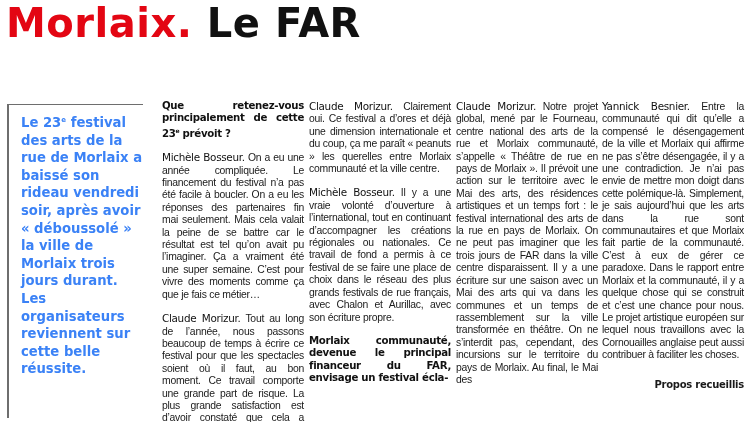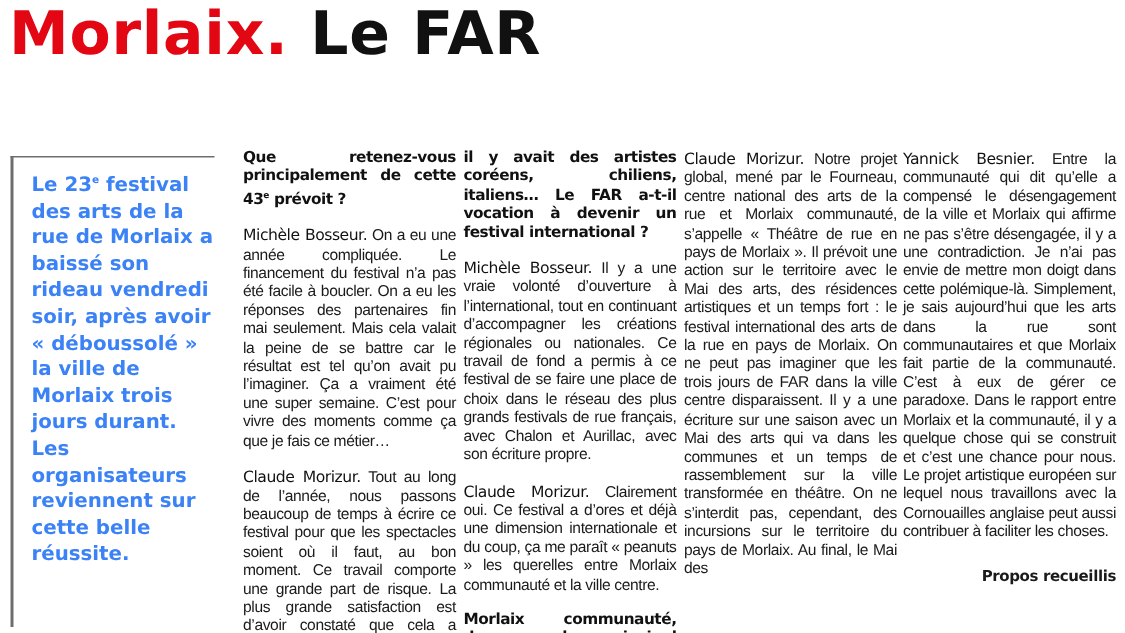--- a/index.html
+++ b/index.html
@@ -35,30 +35,29 @@
 
 <div class="headline">
   <span class="kicker">Morlaix.</span><span> Le FAR</span><br>
 </div>
 
 <div class="chapo">
   <span>Le 23</span><sup>e</sup><span> festival des arts de la rue de Morlaix a baissé son rideau vendredi soir, après avoir « déboussolé » la ville de Morlaix trois jours durant. Les organisateurs reviennent sur cette belle réussite.</span>
 </div>
 
 <div class="col c1">
-  <p class="q"><span>Que retenez-vous principalement de cette 43</span><sup>e</sup><span> prévoit ?</span></p>
+  <p class="q"><span>Que retenez-vous principalement de cette 23</span><sup>e</sup><span> prévoit ?</span></p>
   <p><span class="sp">Michèle Bosseur.</span><span> On a eu une année compliquée. Le financement du festival n’a pas été facile à boucler. On a eu les réponses des partenaires fin mai seulement. Mais cela valait la peine de se battre car le résultat est tel qu’on avait pu l’imaginer. Ça a vraiment été une super semaine. C’est pour vivre des moments comme ça que je fais ce métier…</span></p>
   <p><span class="sp">Claude Morizur.</span><span> Tout au long de l’année, nous passons beaucoup de temps à écrire ce festival pour que les spectacles soient où il faut, au bon moment. Ce travail comporte une grande part de risque. La plus grande satisfaction est d’avoir constaté que cela a fonctionné comme on l’avait rêvé.</span></p>
 
 </div>
 
 <div class="col c2">
-  <p class="q">il y avait des artistes coréens, chiliens, italiens… Le FAR a-t-il vocation à devenir un festival international ?</p>
+  <p><span class="sp">Claude Morizur.</span><span> Clairement oui. Ce festival a d’ores et déjà une dimension internationale et du coup, ça me paraît « peanuts » les querelles entre Morlaix communauté et la ville centre.</span></p>
   <p><span class="sp">Michèle Bosseur.</span><span> Il y a une vraie volonté d’ouverture à l’international, tout en continuant d’accompagner les créations régionales ou nationales. Ce travail de fond a permis à ce festival de se faire une place de choix dans le réseau des plus grands festivals de rue français, avec Chalon et Aurillac, avec son écriture propre.</span></p>
-  <p><span class="sp">Claude Morizur.</span><span> Clairement oui. Ce festival a d’ores et déjà une dimension internationale et du coup, ça me paraît « peanuts » les querelles entre Morlaix communauté et la ville centre.</span></p>
   <p class="q">Morlaix communauté, devenue le principal financeur du FAR, envisage un festival écla-</p>
 </div>
 
 <div class="col c3">
   <p><span class="sp">Claude Morizur.</span> Notre projet global, mené par le Fourneau, centre national des arts de la rue et Morlaix communauté, s’appelle « Théâtre de rue en pays de Morlaix ». Il prévoit une action sur le territoire avec le Mai des arts, des résidences artistiques et un temps fort : le festival international des arts de la rue en pays de Morlaix. On ne peut pas imaginer que les trois jours de FAR dans la ville centre disparaissent. Il y a une écriture sur une saison avec un Mai des arts qui va dans les communes et un temps de rassemblement sur la ville transformée en théâtre. On ne s’interdit pas, cependant, des incursions sur le territoire du pays de Morlaix. Au final, le Mai des</p>
 </div>
 
 <div class="col c4">
   <p><span class="sp">Yannick Besnier.</span><span> Entre la communauté qui dit qu’elle a compensé le désengagement de la ville et Morlaix qui affirme ne pas s’être désengagée, il y a une contradiction. Je n’ai pas envie de mettre mon doigt dans cette polémique-là. Simplement, je sais aujourd’hui que les arts dans la rue sont communautaires et que Morlaix fait partie de la communauté. C’est à eux de gérer ce paradoxe. Dans le rapport entre Morlaix et la communauté, il y a quelque chose qui se construit et c’est une chance pour nous. Le projet artistique européen sur lequel nous travaillons avec la Cornouailles anglaise peut aussi contribuer à faciliter les choses.</span></p>
   <div class="sig">

